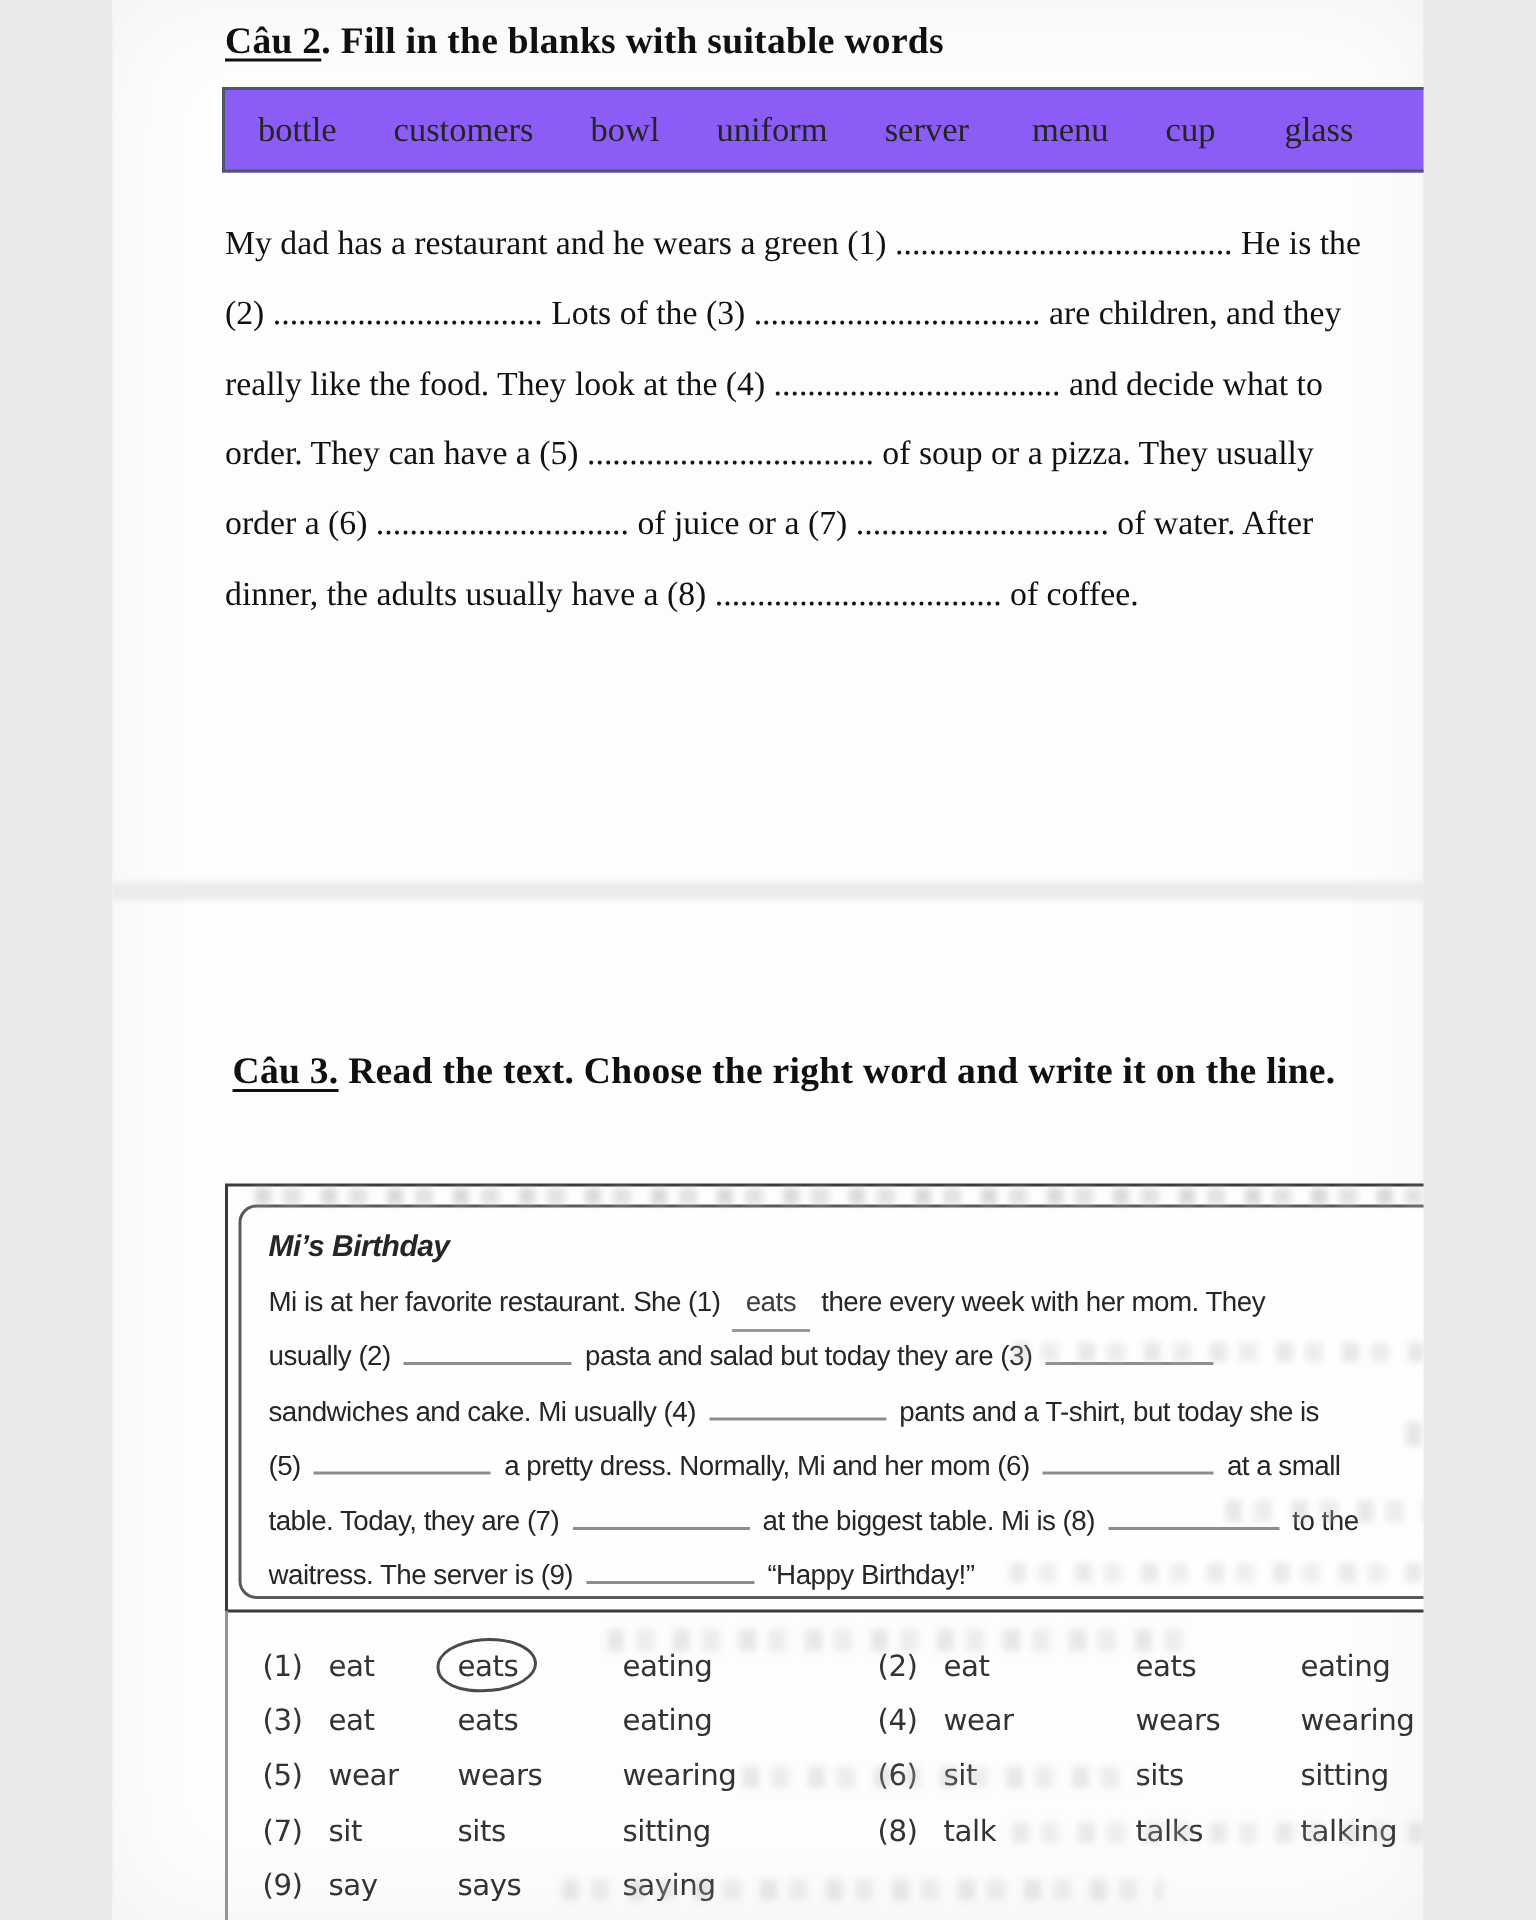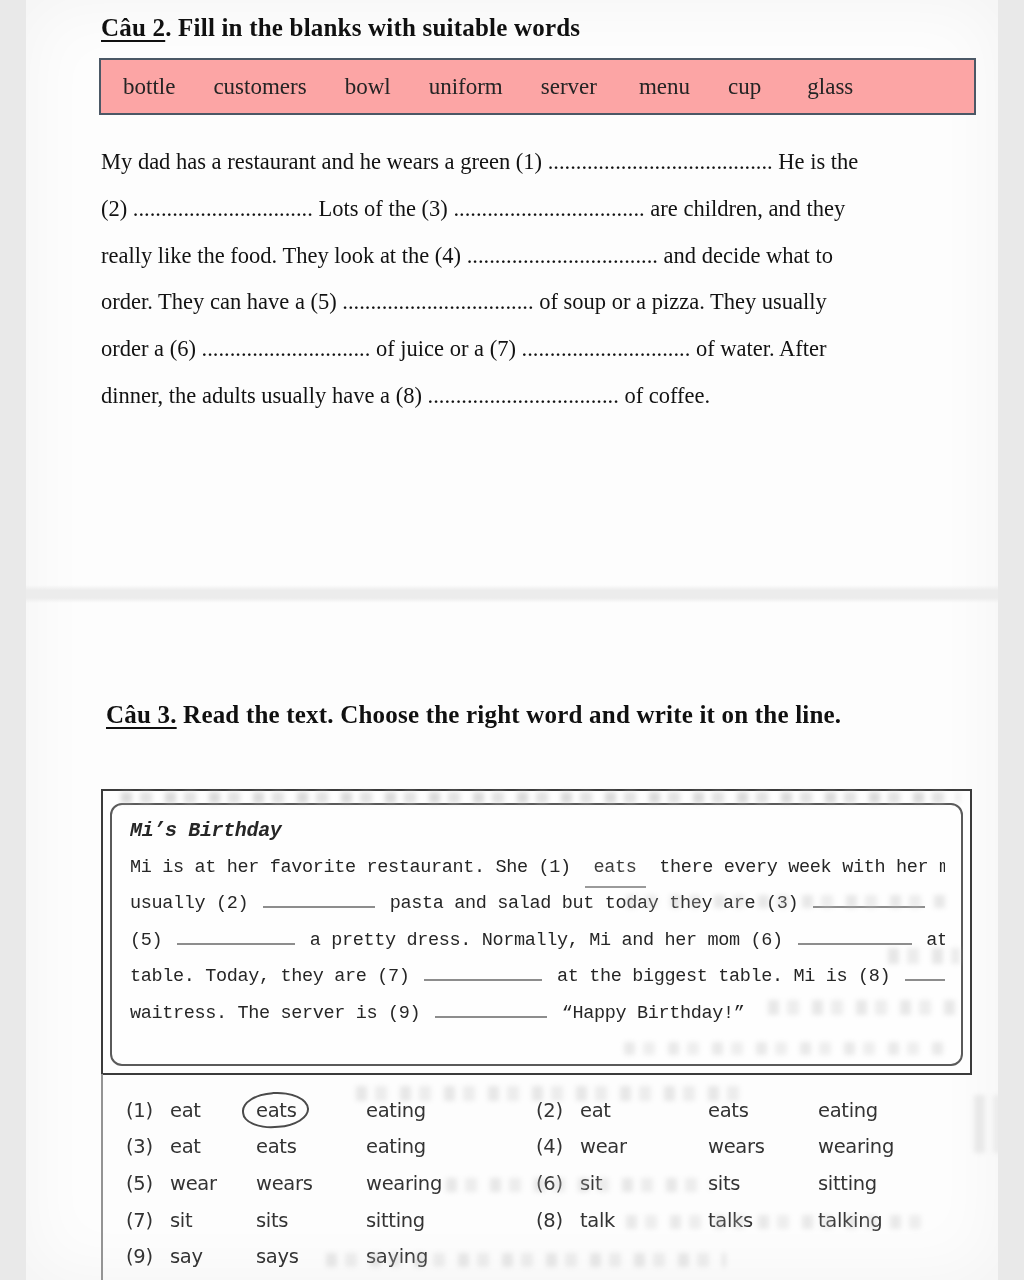--- a/index.html
+++ b/index.html
@@ -1,30 +1,30 @@
 <!DOCTYPE html>
 <html><head>
 <meta charset="utf-8">
 <style>
   html,body { margin:0; padding:0; background:#e9e9e9; }
   .page {
-    position:relative; width:972px; height:1280px; margin:0 auto;
+    position:relative; width:874px; height:1280px; margin:0 auto;
     background:#fdfdfd; overflow:hidden;
     box-shadow: inset 0 0 70px rgba(0,0,0,0.045);
     font-family:"Liberation Serif", serif; color:#161616;
   }
   
   .q2-heading {
     position:absolute; left:75px; top:14px; margin:0;
     font-size:25px; font-weight:bold; letter-spacing:.2px; color:#101010;
   }
   .underlined { text-decoration:underline; text-underline-offset:4px; text-decoration-thickness:2px; }
   .word-bank {
     position:absolute; left:73px; top:58px; width:877px; height:57px;
-    border:2px solid #4b5866; background:#fca5a5; box-sizing:border-box;
+    border:2px solid #4b5866; background:#8b5cf6; box-sizing:border-box;
     display:flex; align-items:center; padding-left:22px; gap:38px;
     font-size:23px; color:#242424;
   }
   .word-bank span:nth-child(6) { margin-left:4px; }
   .word-bank span:nth-child(8) { margin-left:8px; }
   .q2-paragraph { position:absolute; left:75px; top:139px; width:905px; font-size:22.5px; color:#121212; }
   .q2-paragraph .pline { height:46.8px; line-height:46.8px; white-space:nowrap; overflow:hidden; }
   
   .divider {
     position:absolute; left:0; top:585px; width:1024px; height:18px;
@@ -38,21 +38,21 @@
   .outer-box {
     position:absolute; left:75px; top:789px; width:871px; height:286px;
     border:2px solid #3b3b3b; box-sizing:border-box; background:#fefefe;
   }
   .inner-box {
     position:absolute; left:84px; top:803px; width:853px; height:263px;
     border:2px solid #5a5a5a; border-radius:12px; box-sizing:border-box; background:transparent;
   }
   .passage {
     position:absolute; left:104px; top:815px; width:815px; overflow:hidden;
-    font-family:Liberation Mono, monospace; font-size:18.5px; letter-spacing:-0.35px; color:#262626;
+    font-family:Liberation Sans, sans-serif; font-size:18.5px; letter-spacing:-0.35px; color:#262626;
   }
   .passage-title { font-weight:bold; font-style:italic; font-size:20px; height:35px; line-height:32px; }
   .passage .sline { height:36.4px; line-height:36.4px; white-space:nowrap; }
   .blank {
     display:inline-block; border-bottom:2px solid #8d8d8d; height:15px;
     vertical-align:baseline; margin:0 4px;
   }
   .ans {
     display:inline-block; border-bottom:2px solid #9a9a9a; padding:0 9px;
     color:#3d3d3d; margin:0 3px;
@@ -110,20 +110,21 @@
   <h2 class="q3-heading"><span class="underlined">Câu 3.</span><span> Read the text. Choose the right word and write it on the line.</span></h2>
 
   <div class="outer-box"></div>
   <div class="inner-box"></div>
 
   <div class="passage">
     <div class="passage-title">Mi’s Birthday</div>
     <div id="passageLines">
         <div class="sline"><span>Mi is at her favorite restaurant. She (1) </span><span class="ans">eats</span><span> there every week with her mom. They</span></div>
         <div class="sline"><span>usually (2) </span><span class="blank" style="width: 112px;"></span><span> pasta and salad but today they are (3) </span><span class="blank" style="width: 112px;"></span></div>
+        <div class="sline"><span>sandwiches and cake. Mi usually (4) </span><span class="blank" style="width: 118px;"></span><span> pants and a T-shirt, but today she is</span></div>
         <div class="sline"><span>(5) </span><span class="blank" style="width: 118px;"></span><span> a pretty dress. Normally, Mi and her mom (6) </span><span class="blank" style="width: 114px;"></span><span> at a small</span></div>
         <div class="sline"><span>table. Today, they are (7) </span><span class="blank" style="width: 118px;"></span><span> at the biggest table. Mi is (8) </span><span class="blank" style="width: 114px;"></span><span> to the</span></div>
         <div class="sline"><span>waitress. The server is (9) </span><span class="blank" style="width: 112px;"></span><span> “Happy Birthday!”</span></div>
       </div>
   </div>
 
   <div class="left-rule"></div>
 
   <div class="answers answers-left" id="answersLeft">
       <div class="arow">

